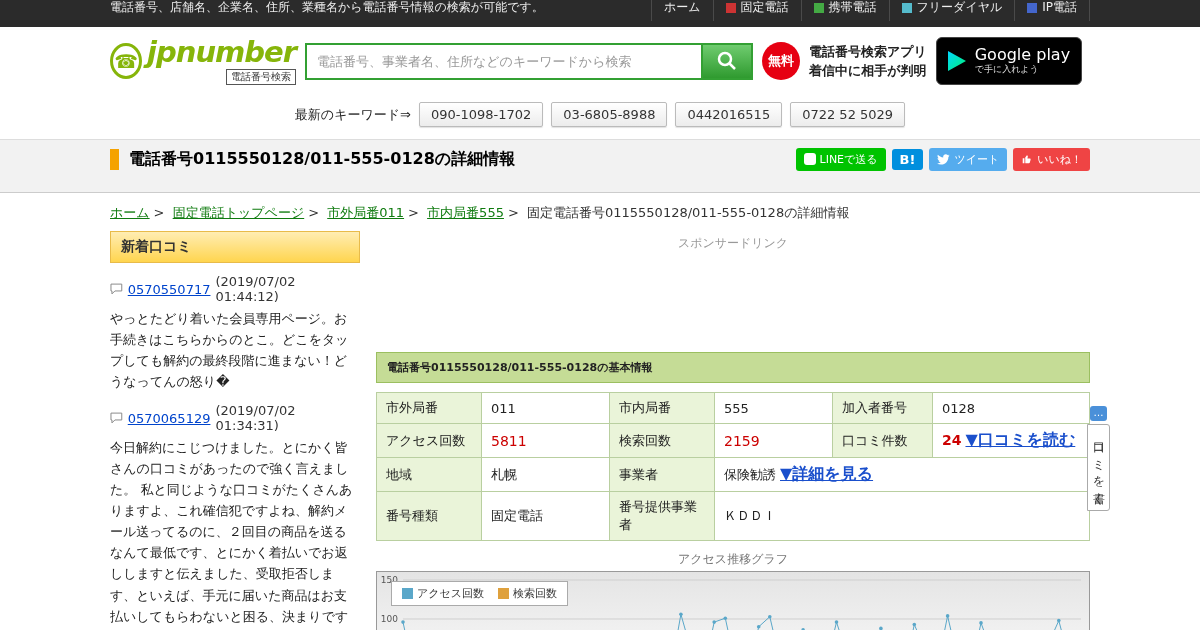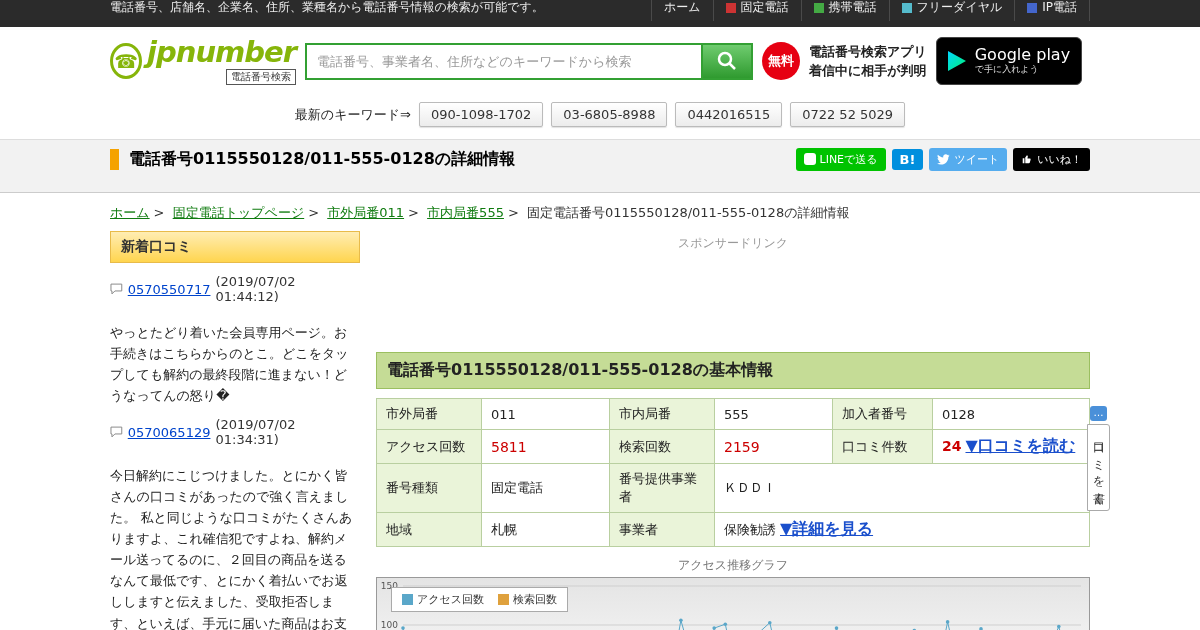--- a/index.html
+++ b/index.html
@@ -49,42 +49,42 @@
   .titlebar-inner { display:flex; align-items:center; height:38px; }
   .accent { width:9px; height:21px; background:#f5a200; margin-right:10px; flex-shrink:0; }
   .ptitle { font-size:16px; font-weight:bold; color:#000; flex:1; white-space:nowrap; overflow:hidden; }
   .share { display:flex; gap:6px; align-items:center; }
   .sh { border:none; color:#fff; font-size:11px; border-radius:3px; padding:4px 8px; cursor:pointer;
     display:flex; align-items:center; gap:4px; font-family:"DejaVu Sans","Liberation Sans",sans-serif; }
   .sh.line { background:#00c300; }
   .line-ic { width:12px; height:12px; background:#fff; border-radius:3px; display:inline-block; }
   .sh.hatena { background:#008fde; font-weight:bold; font-size:13px; padding:3px 8px; }
   .sh.tweet { background:#55acee; }
-  .sh.like { background:#000000; }
+  .sh.like { background:#ef4444; }
 
   
   .breadcrumb { padding:11px 0 9px; font-size:13px; color:#333; }
   .breadcrumb a { color:#0f7b0f; text-decoration:underline; cursor:pointer; }
   .breadcrumb .sep { margin:0 4px; color:#333; }
 
   
   .content { display:flex; gap:16px; align-items:flex-start; }
   .sidebar { width:250px; flex-shrink:0; }
   .sb-head { background:linear-gradient(#ffedb3,#ffd54f); border:1px solid #e8bb4a; padding:6px 10px;
     font-size:14px; font-weight:bold; color:#333; }
   .review { margin-top:11px; font-size:13px; }
   .review-head { display:flex; align-items:center; gap:5px; }
   .review-link { color:#0044cc; text-decoration:underline; cursor:pointer; }
   .review-date { font-size:13px; color:#333; }
-  .review-text { margin-top:18px; line-height:1.62; color:#222; }
+  .review-text { margin-top:4px; line-height:1.62; color:#222; }
 
   .main { flex:1; min-width:0; }
   .sponsored { text-align:center; color:#999; font-size:12px; padding:4px 0; }
   .ad-space { height:96px; }
-  .info-head { background:#c5dc96; border:1px solid #9bbf60; padding:7px 10px; font-weight:bold; font-size:16px; color:#222; }
+  .info-head { background:#c5dc96; border:1px solid #9bbf60; padding:7px 10px; font-weight:bold; font-size:11px; color:#222; }
   .info-table { width:100%; border-collapse:collapse; margin-top:9px; font-size:13px; }
   .info-table th, .info-table td { border:1px solid #b9cfa0; padding:6px 9px; text-align:left; font-weight:normal; }
   .info-table th { background:#eaf4d9; }
   .info-table td { background:#fff; }
   .red { color:#cc0000; font-weight:bold; font-size:14px; }
   .tlink { color:#1a4fcc; font-size:16px; font-weight:bold; text-decoration:underline; cursor:pointer; margin-left:4px; }
   .chart-title { text-align:center; color:#777; font-size:12px; margin:10px 0 3px; }
   .chart-box { border:1px solid #999; position:relative; height:200px;
     background:linear-gradient(#e4e4e4,#fbfbfb 55%); overflow:hidden; }
   .chart-box svg { position:absolute; left:0; top:0; }
@@ -269,30 +269,30 @@
       </tr>
       <tr>
         <th>アクセス回数</th>
         <td class="red">5811</td>
         <th>検索回数</th>
         <td class="red">2159</td>
         <th>口コミ件数</th>
         <td><span class="red">24</span><a class="tlink">▼口コミを読む</a></td>
       </tr>
       <tr>
+        <th>地域</th>
+        <td>札幌</td>
+        <th>事業者</th>
+        <td colspan="3"><span>保険勧誘</span><a class="tlink">▼詳細を見る</a></td>
+      </tr>
+      <tr>
         <th>番号種類</th>
         <td>固定電話</td>
         <th>番号提供事業者</th>
         <td colspan="3">ＫＤＤＩ</td>
-      </tr>
-      <tr>
-        <th>地域</th>
-        <td>札幌</td>
-        <th>事業者</th>
-        <td colspan="3"><span>保険勧誘</span><a class="tlink">▼詳細を見る</a></td>
       </tr>
     </tbody>
       </table>
 
     <div class="chart-title">アクセス推移グラフ</div>
 
     <div class="chart-box">
       <svg id="chart-svg" viewBox="0 0 712 200" width="712" height="200">
           <line x1="26" y1="125" x2="704" y2="125" stroke="#888" stroke-width="1"></line>
           <text x="21" y="128" text-anchor="end" font-size="9" fill="#555">0</text>

